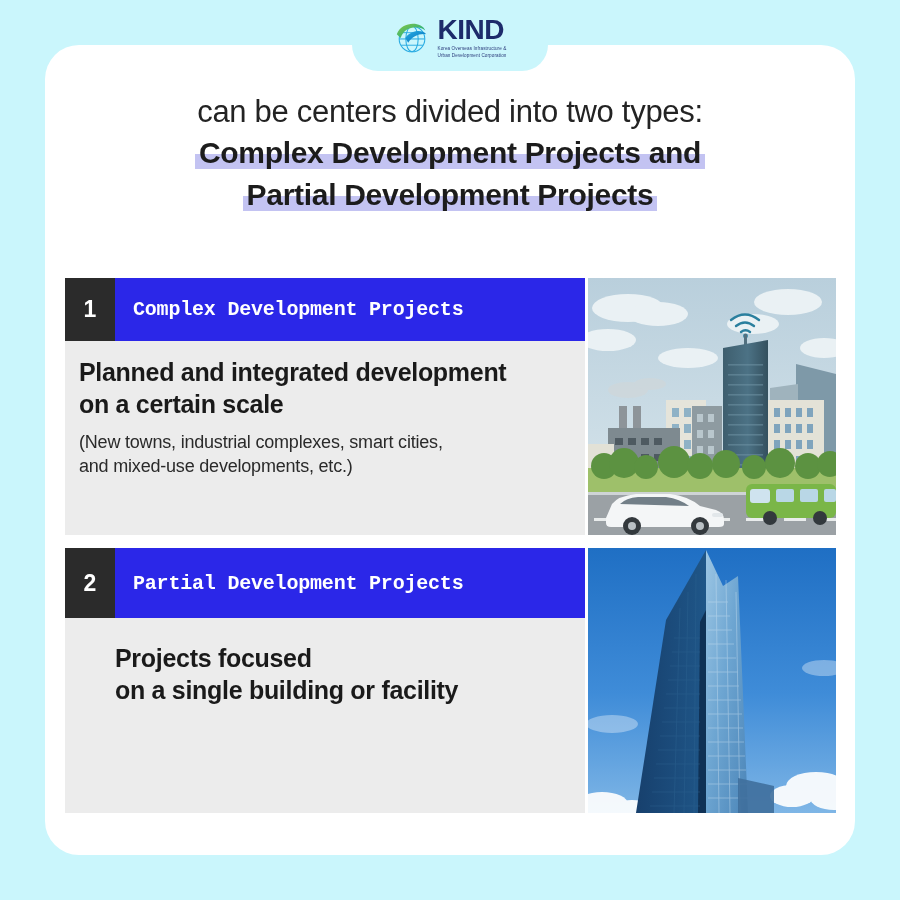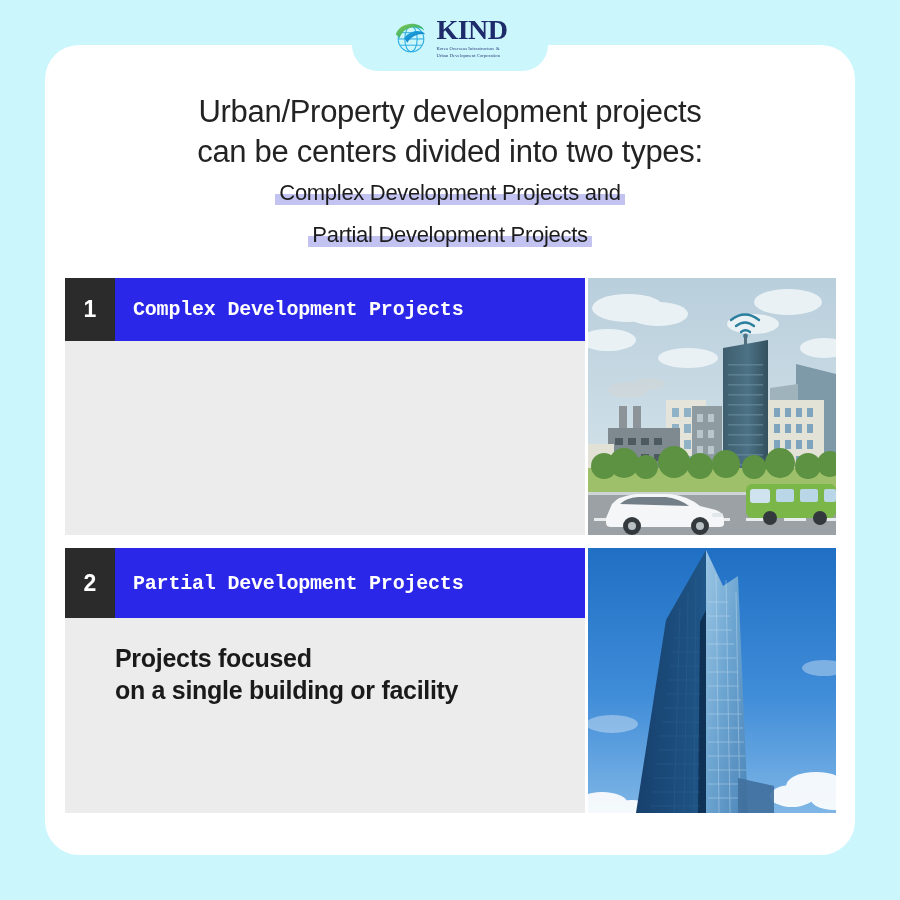--- a/index.html
+++ b/index.html
@@ -44,21 +44,20 @@
   .logo-wrap {
     position: absolute;
     left: 352px;
     top: 10px;
     width: 196px;
     height: 56px;
     display: flex;
     align-items: center;
     justify-content: center;
     gap: 6px;
-    font-family: Liberation Serif, serif;
   }
   .logo-mark {
     width: 38px;
     height: 38px;
     flex: 0 0 38px;
   }
   .logo-text {
     display: flex;
     flex-direction: column;
     justify-content: center;
@@ -91,23 +90,23 @@
   .hl-line {
     font-size: 31px;
     line-height: 40px;
     font-weight: normal;
     letter-spacing: -0.3px;
     white-space: nowrap;
   }
   .hl-line b { font-weight: normal; }
 
   .hl-strong {
-    font-size: 22px;
+    font-size: 30px;
     line-height: 42px;
-    font-weight: normal;
+    font-weight: bold;
     letter-spacing: -0.3px;
     white-space: nowrap;
     color: #1c1c1c;
   }
   .mark {
     display: inline;
     background: linear-gradient(to top, #c3c3f2 0 44%, rgba(0,0,0,0) 44% 100%);
     padding: 0 4px;
   }
 
@@ -243,36 +242,41 @@
       </svg>
     </span>
     <span class="logo-text">
       <span class="logo-word">KIND</span>
       <span class="logo-sub">Korea Overseas Infrastructure &amp;
 Urban Development Corporation</span>
     </span>
   </div>
 
   <div class="headline">
-    <div class="hl-line">Urban/Property development projects</div>
     <div class="hl-line"><span>can be centers divided into </span><b>two types</b><span>:</span></div>
     <div class="hl-strong"><span class="mark">Complex Development Projects and</span></div>
     <div class="hl-strong"><span class="mark">Partial Development Projects</span></div>
   </div>
 
   <div class="card" id="card-1">
     <div class="card-left"></div>
 
     <div class="card-header">
       <div class="num-box">1</div>
       <div class="header-text">
         <span class="header-title">Complex Development Projects</span>
       </div>
     </div>
 
+    <div class="card-body">
+      <div class="body-main">Planned and integrated development
+on a certain scale</div>
+      <div class="body-note">(New towns, industrial complexes, smart cities,
+and mixed-use developments, etc.)</div>
+    </div>
 
     <div class="card-photo">
       <svg class="photo-svg" viewBox="0 0 248 257" preserveAspectRatio="xMidYMid slice" aria-hidden="true">
         <defs>
           <linearGradient id="sky1" x1="0" y1="0" x2="0" y2="1">
             <stop offset="0%" stop-color="#b9cfdc"></stop>
             <stop offset="60%" stop-color="#ccdde6"></stop>
             <stop offset="100%" stop-color="#dce8ec"></stop>
           </linearGradient>
           <linearGradient id="tower1" x1="0" y1="0" x2="1" y2="0">

